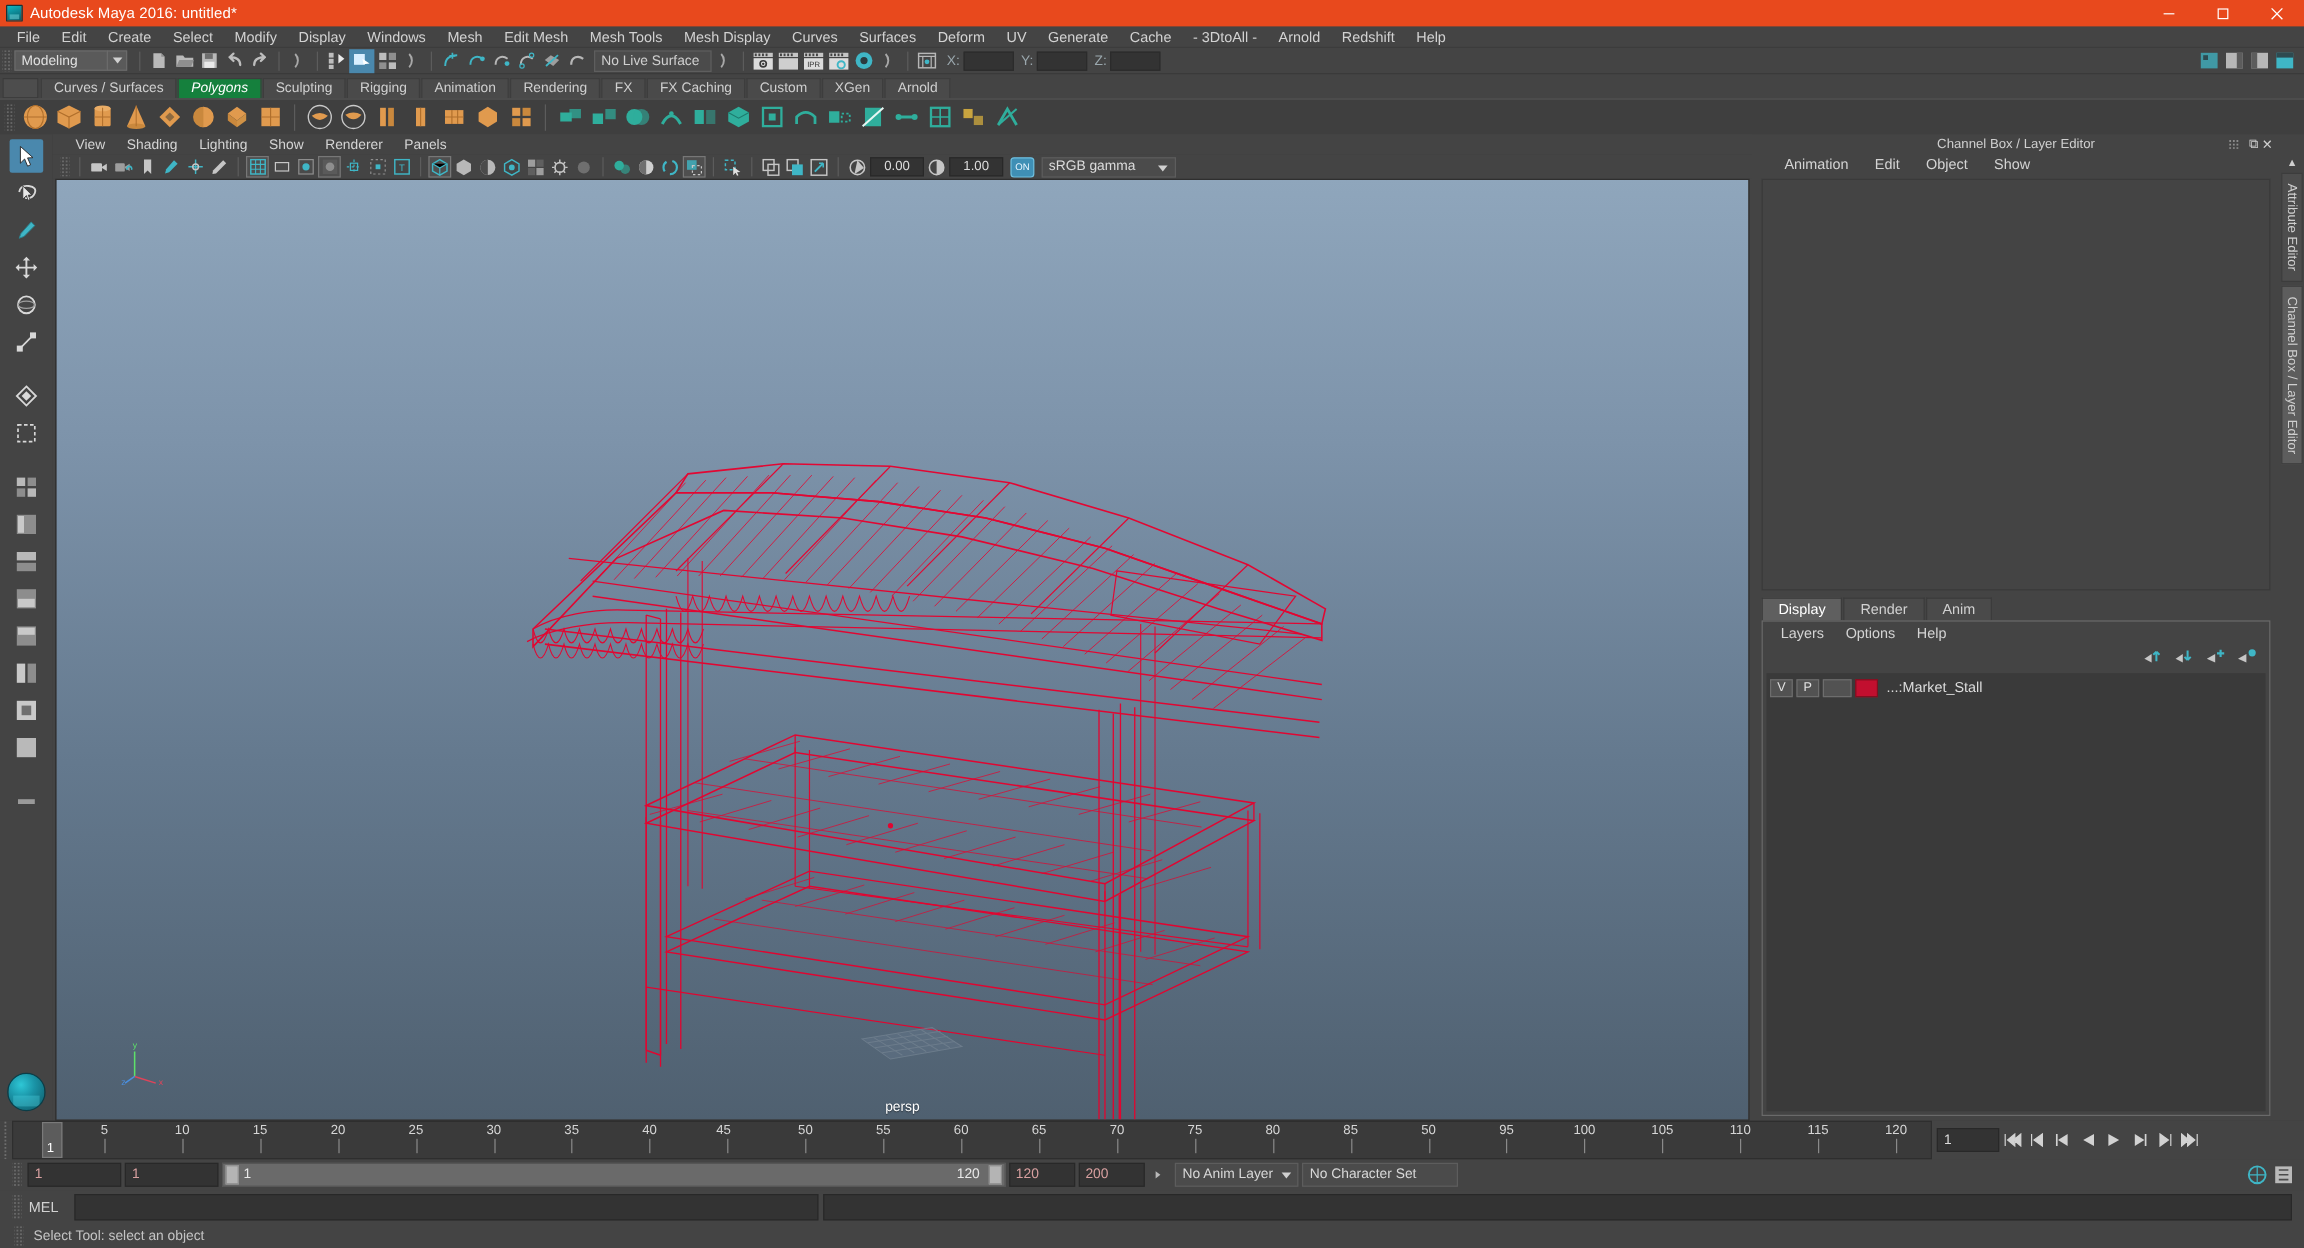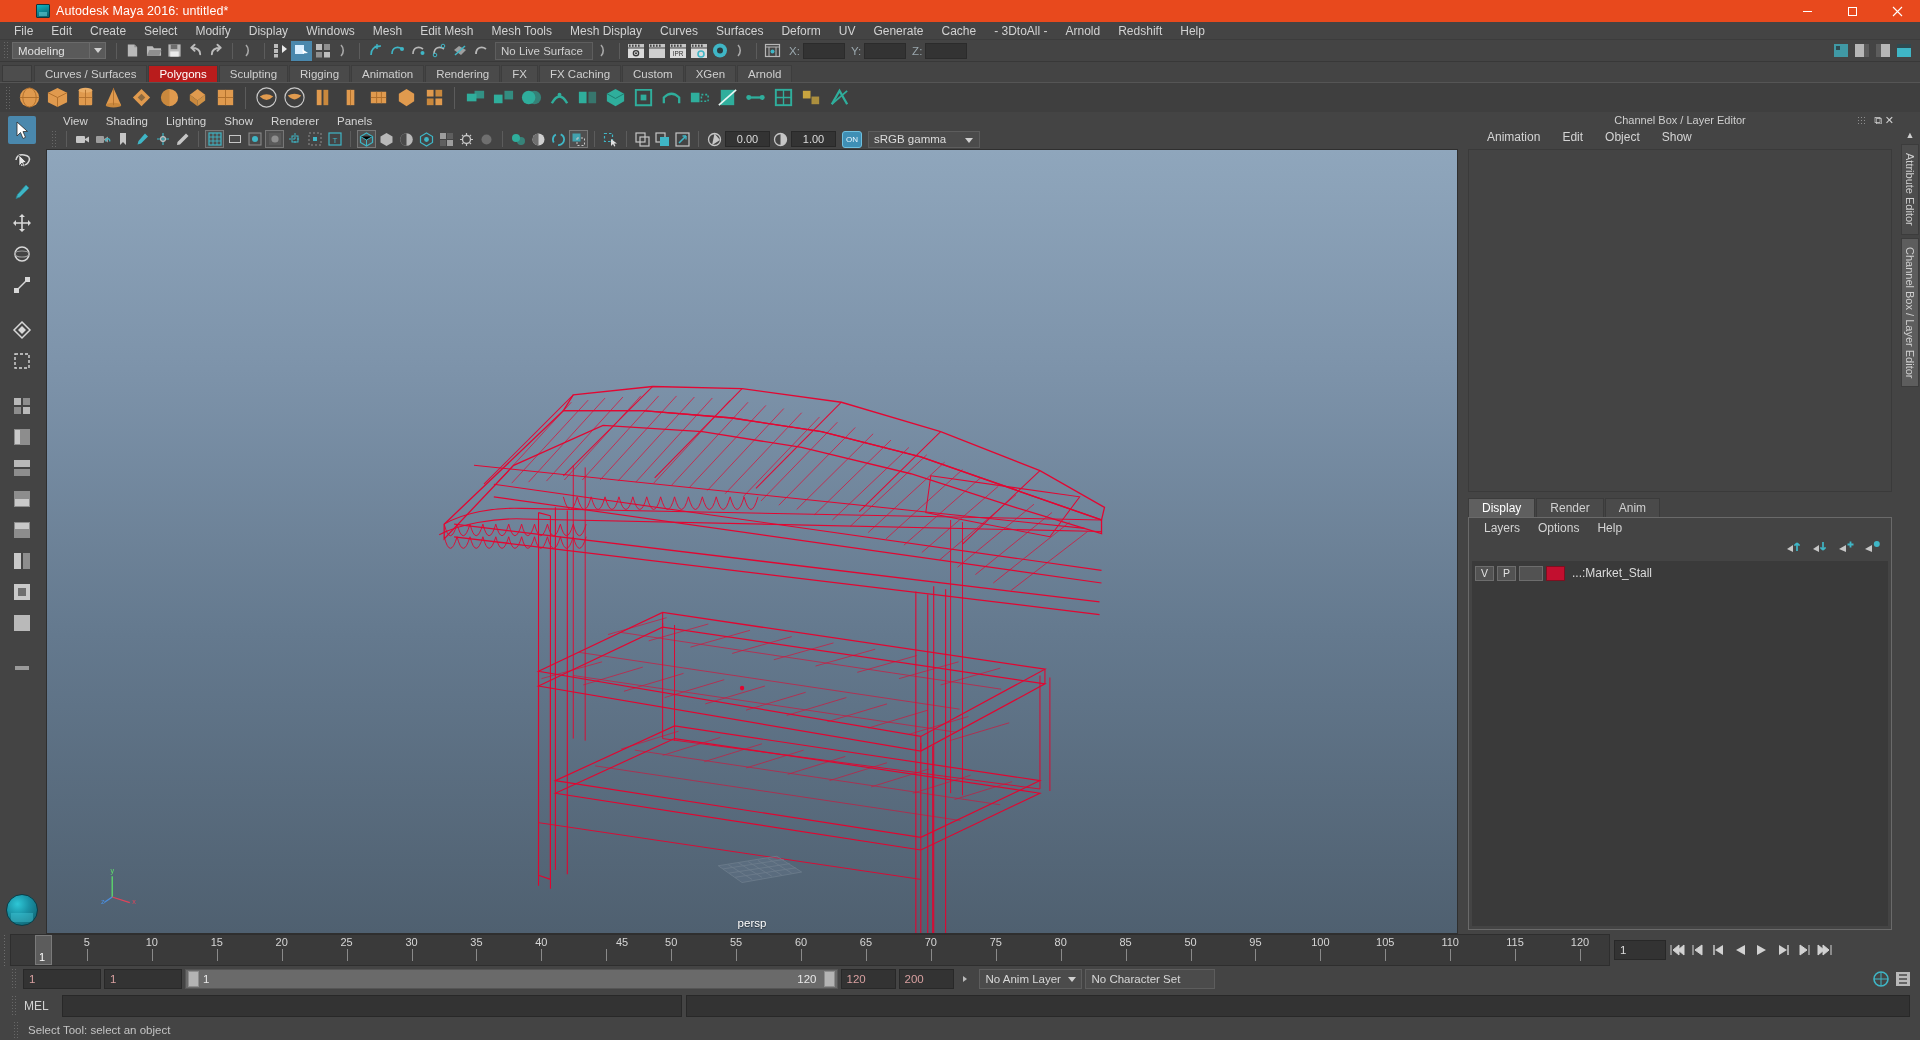--- a/index.html
+++ b/index.html
@@ -8,21 +8,21 @@
     background:#444444;
     font-family:"Liberation Sans", sans-serif;
     font-size:12.5px; color:#c8c8c8;
     -webkit-font-smoothing:antialiased;
   }
   #app { width:1920px; height:1040px; position:relative; display:flex; flex-direction:column; }
 
   
   .titlebar {
     height:22px; background:#e8491d; display:flex; align-items:center;
-    flex:0 0 22px; position:relative;padding-left:31px;
+    flex:0 0 22px; position:relative;
   }
   .titlebar .logo {
     width:14px; height:14px; margin:0 6px 0 5px; flex:0 0 14px;
     background:linear-gradient(160deg,#0fb8c4 0%, #0d8a97 45%, #0a5b66 100%);
     border:1px solid #13343a; border-radius:1px; position:relative;
   }
   .titlebar .logo:after{
     content:""; position:absolute; left:2px; bottom:1px; right:2px; height:4px;
     background:#6fd3db; opacity:.55;
   }
@@ -66,21 +66,21 @@
   .coordfld { width:42px; height:16px; background:#333333; border:1px solid #2b2b2b; }
 
   
   .shelfbar { background:#444444; flex:0 0 50px; display:flex; flex-direction:column; }
   .shelftabs { height:20px; display:flex; align-items:flex-end; padding-left:2px; }
   .shelftabs .leftbox { width:30px; height:17px; background:#4d4d4d; border:1px solid #3a3a3a; margin-right:2px;}
   .stab {
     height:17px; padding:0 10px; line-height:17px; font-size:11.5px; color:#cfcfcf;
     background:#4a4a4a; border:1px solid #3d3d3d; border-bottom:none; margin-right:1px; white-space:nowrap;
   }
-  .stab.active { background:#b91c1c; color:#ffffff; }
+  .stab.active { background:#15803d; color:#ffffff;font-style:italic; }
   .shelficons { height:30px; display:flex; align-items:center; padding-left:4px; gap:2px; background:#3f3f3f; border-top:1px solid #555;}
   .sicon { width:26px; height:26px; flex:0 0 26px; display:flex; align-items:center; justify-content:center;}
 
   
   .body { flex:1 1 auto; display:flex; min-height:0; }
 
   
   .toolbox { width:44px; flex:0 0 44px; background:#444444; display:flex; flex-direction:column;
              align-items:center; padding-top:4px; gap:0px; }
   .tool { width:28px; height:28px; display:flex; align-items:center; justify-content:center;
@@ -1196,21 +1196,21 @@
         <div class="tl-num" style="left: 270.683px;">20</div>
         <div class="tl-tick" style="left: 270.683px;"></div>
         <div class="tl-num" style="left: 335.6px;">25</div>
         <div class="tl-tick" style="left: 335.6px;"></div>
         <div class="tl-num" style="left: 400.517px;">30</div>
         <div class="tl-tick" style="left: 400.517px;"></div>
         <div class="tl-num" style="left: 465.433px;">35</div>
         <div class="tl-tick" style="left: 465.433px;"></div>
         <div class="tl-num" style="left: 530.35px;">40</div>
         <div class="tl-tick" style="left: 530.35px;"></div>
-        <div class="tl-num" style="left: 611px;">45</div>
+        <div class="tl-num" style="left: 592px;">45</div>
         <div class="tl-tick" style="left: 595.267px;"></div>
         <div class="tl-num" style="left: 660.183px;">50</div>
         <div class="tl-tick" style="left: 660.183px;"></div>
         <div class="tl-num" style="left: 725.1px;">55</div>
         <div class="tl-tick" style="left: 725.1px;"></div>
         <div class="tl-num" style="left: 790.017px;">60</div>
         <div class="tl-tick" style="left: 790.017px;"></div>
         <div class="tl-num" style="left: 854.933px;">65</div>
         <div class="tl-tick" style="left: 854.933px;"></div>
         <div class="tl-num" style="left: 919.85px;">70</div>

